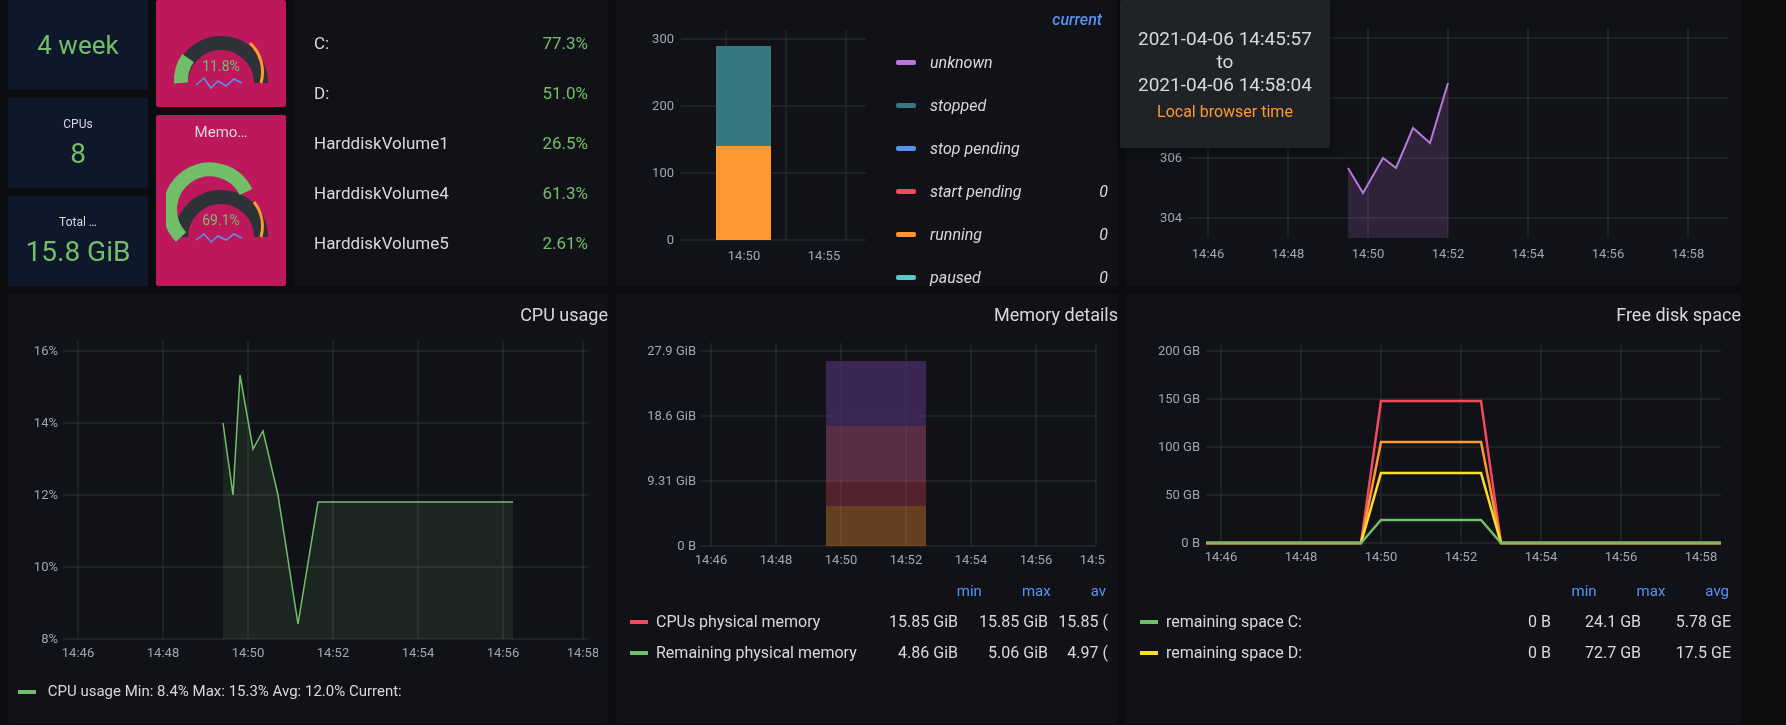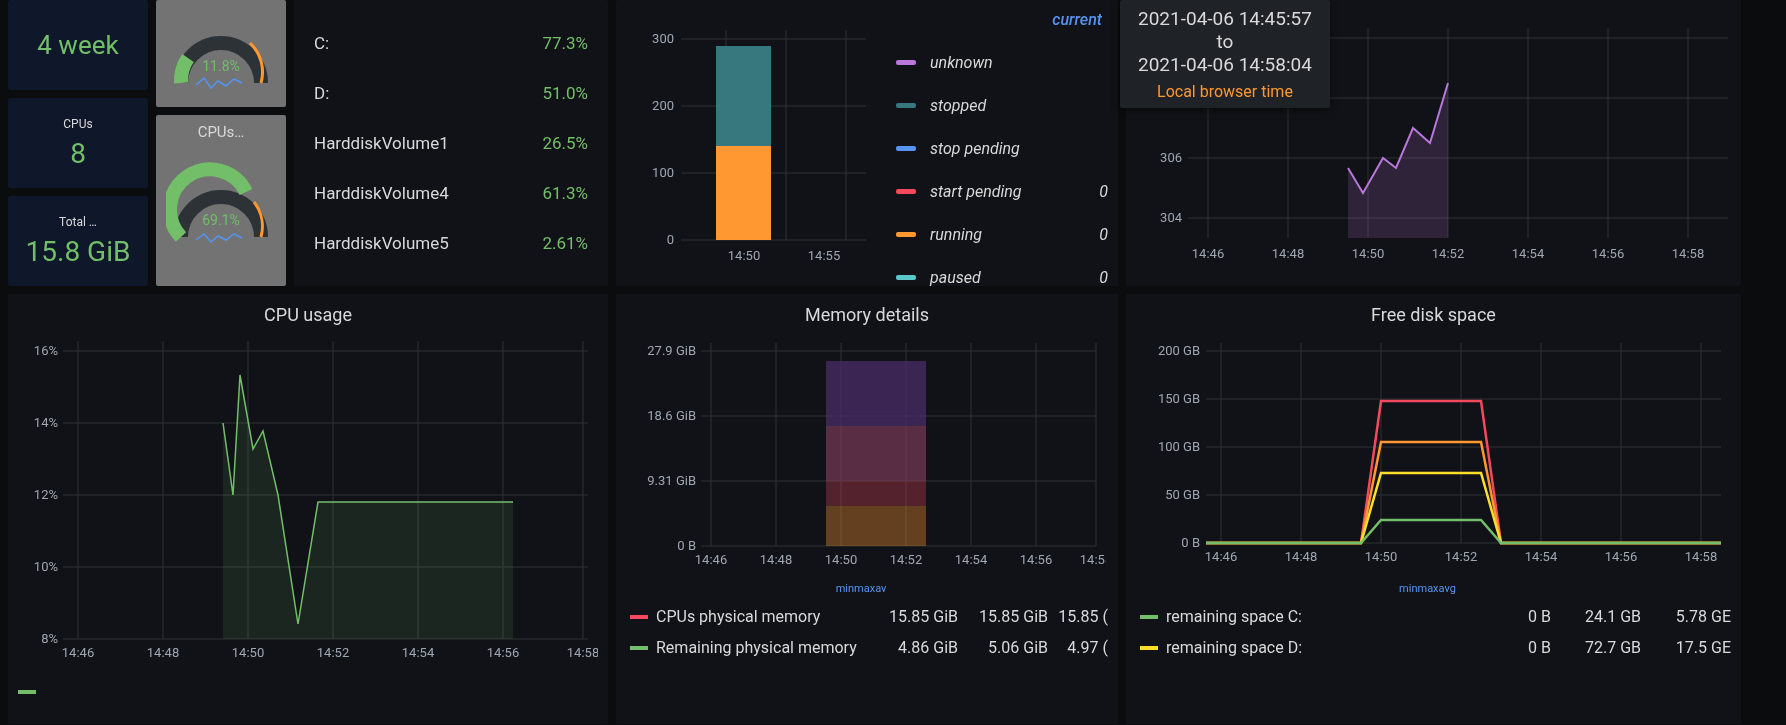--- a/index.html
+++ b/index.html
@@ -39,21 +39,21 @@
     display: flex;
     flex-direction: column;
     align-items: center;
     justify-content: center;
     padding: 8px;
     flex: 1;
   }
   .stat-title { font-size: 12px; color: #d8d9da; margin-bottom: 6px; white-space: nowrap; overflow: hidden; text-overflow: ellipsis; max-width: 100%;}
   .stat-value { font-size: 28px; color: #73bf69; font-weight: 400; }
   .gauge-box {
-    background: #737373;
+    background: #be185d;
     border-radius: 2px;
     display: flex;
     flex-direction: column;
     align-items: center;
     justify-content: center;
     flex: 1;
     position: relative;
   }
   .gauge-label { font-size: 15px; color: #d8d9da; position: absolute; top: 8px; }
   .gauge-svg { margin-top: 10px;}
@@ -78,35 +78,35 @@
   .svc-legend-head { text-align: right; color: #5794f2; font-weight: 500; margin-bottom: 16px; padding-right: 6px;}
   .svc-legend-row { display: flex; align-items: center; margin: 24px 0; }
   .swatch { width: 20px; height: 5px; border-radius: 2px; margin-right: 14px; }
   .svc-legend-label { flex: 1; }
   .svc-legend-val { width: 30px; text-align: right; }
   
   .tr-panel { position: relative; padding: 8px 8px 6px 12px; }
   .axis-text { font-size: 13px; fill: #9fa7b3; }
   .tick { stroke: #2c3235; stroke-width: 1; }
   
-  .panel-title { text-align: center; font-size: 18px; color: #d8d9da; padding: 10px 0 6px; }
+  .panel-title { text-align: right; font-size: 18px; color: #d8d9da; padding: 10px 0 6px; }
   .chart-body { padding: 0 10px 4px 10px; }
   .legend-footer { font-size: 15px; padding: 4px 10px; }
   .legend-dash { display: inline-block; width: 18px; height: 4px; vertical-align: middle; margin-right: 8px; }
-  .stats-head { display: flex; justify-content: center; padding: 4px 12px 6px 0; color: #5794f2; font-size: 11px; }
+  .stats-head { display: flex; justify-content: flex-end; gap: 40px; padding: 4px 12px 6px 0; color: #5794f2; font-size: 15px; }
   .stats-row { display: flex; align-items: center; padding: 6px 10px 6px 14px; font-size: 16px;}
   .stats-row .label { flex: 1; }
   .stats-row .v { width: 90px; text-align: right; }
   .tooltip {
     position: absolute;
     top: 0;
     left: 1120px;
     background: #1f2226;
     border-radius: 2px;
-    padding: 7px 18px;
+    padding: 27px 18px;
     font-size: 19px;
     color: #d8d9da;
     box-shadow: 0 2px 8px rgba(0,0,0,0.5);
     z-index: 10;
     text-align: center;
   }
   .tooltip .lbt { color: #ff9830; font-size: 16px; margin-top: 6px; }
 </style>
 </head>
 <body>
@@ -138,21 +138,21 @@
       <div class="gauge-box">
         <svg class="gauge-svg" width="110" height="90" viewBox="0 0 110 90">
           <path d="M15 70 A40 40 0 1 1 95 70" stroke="#2c3235" stroke-width="14" fill="none"></path>
           <path d="M15 70 A40 40 0 0 1 22 45" stroke="#73bf69" stroke-width="14" fill="none"></path>
           <path d="M84 30 A40 40 0 0 1 95 70" stroke="#ff9830" stroke-width="3" fill="none"></path>
           <text x="55" y="58" text-anchor="middle" class="gauge-text">11.8%</text>
           <polyline class="spark" points="30,72 38,65 45,75 52,68 60,73 68,66 76,70"></polyline>
         </svg>
       </div>
       <div class="gauge-box" style="flex:1.6">
-        <div class="gauge-label">CPUs…</div>
+        <div class="gauge-label">Memo…</div>
         <svg class="gauge-svg" width="110" height="100" viewBox="0 0 110 100" style="margin-top:24px">
           <path d="M15 75 A40 40 0 1 1 95 75" stroke="#2c3235" stroke-width="14" fill="none"></path>
           <path d="M15 75 A40 40 0 1 1 80 30" stroke="#73bf69" stroke-width="14" fill="none"></path>
           <path d="M88 40 A40 40 0 0 1 95 75" stroke="#ff9830" stroke-width="3" fill="none"></path>
           <text x="55" y="63" text-anchor="middle" class="gauge-text">69.1%</text>
           <polyline class="spark" points="30,78 38,72 45,80 52,74 60,78 68,72 76,76"></polyline>
         </svg>
       </div>
     </div>
     <div class="disk-list">
@@ -294,20 +294,21 @@
         <text class="axis-text" x="145" y="326" text-anchor="middle">14:48</text>
         <text class="axis-text" x="230" y="326" text-anchor="middle">14:50</text>
         <text class="axis-text" x="315" y="326" text-anchor="middle">14:52</text>
         <text class="axis-text" x="400" y="326" text-anchor="middle">14:54</text>
         <text class="axis-text" x="485" y="326" text-anchor="middle">14:56</text>
         <text class="axis-text" x="565" y="326" text-anchor="middle">14:58</text>
       </svg>
     </div>
     <div class="legend-footer">
       <span class="legend-dash" style="background:#73bf69"></span>
+      <span>CPU usage  Min: 8.4%  Max: 15.3%  Avg: 12.0%  Current:</span>
     </div>
   </div>
 
   <div class="panel">
     <div class="panel-title">Memory details</div>
     <div class="chart-body">
       <svg width="480" height="240" viewBox="0 0 480 240">
         <g>
           <line class="tick" x1="75" x2="470" y1="20" y2="20"></line>
           <line class="tick" x1="75" x2="470" y1="85" y2="85"></line>

